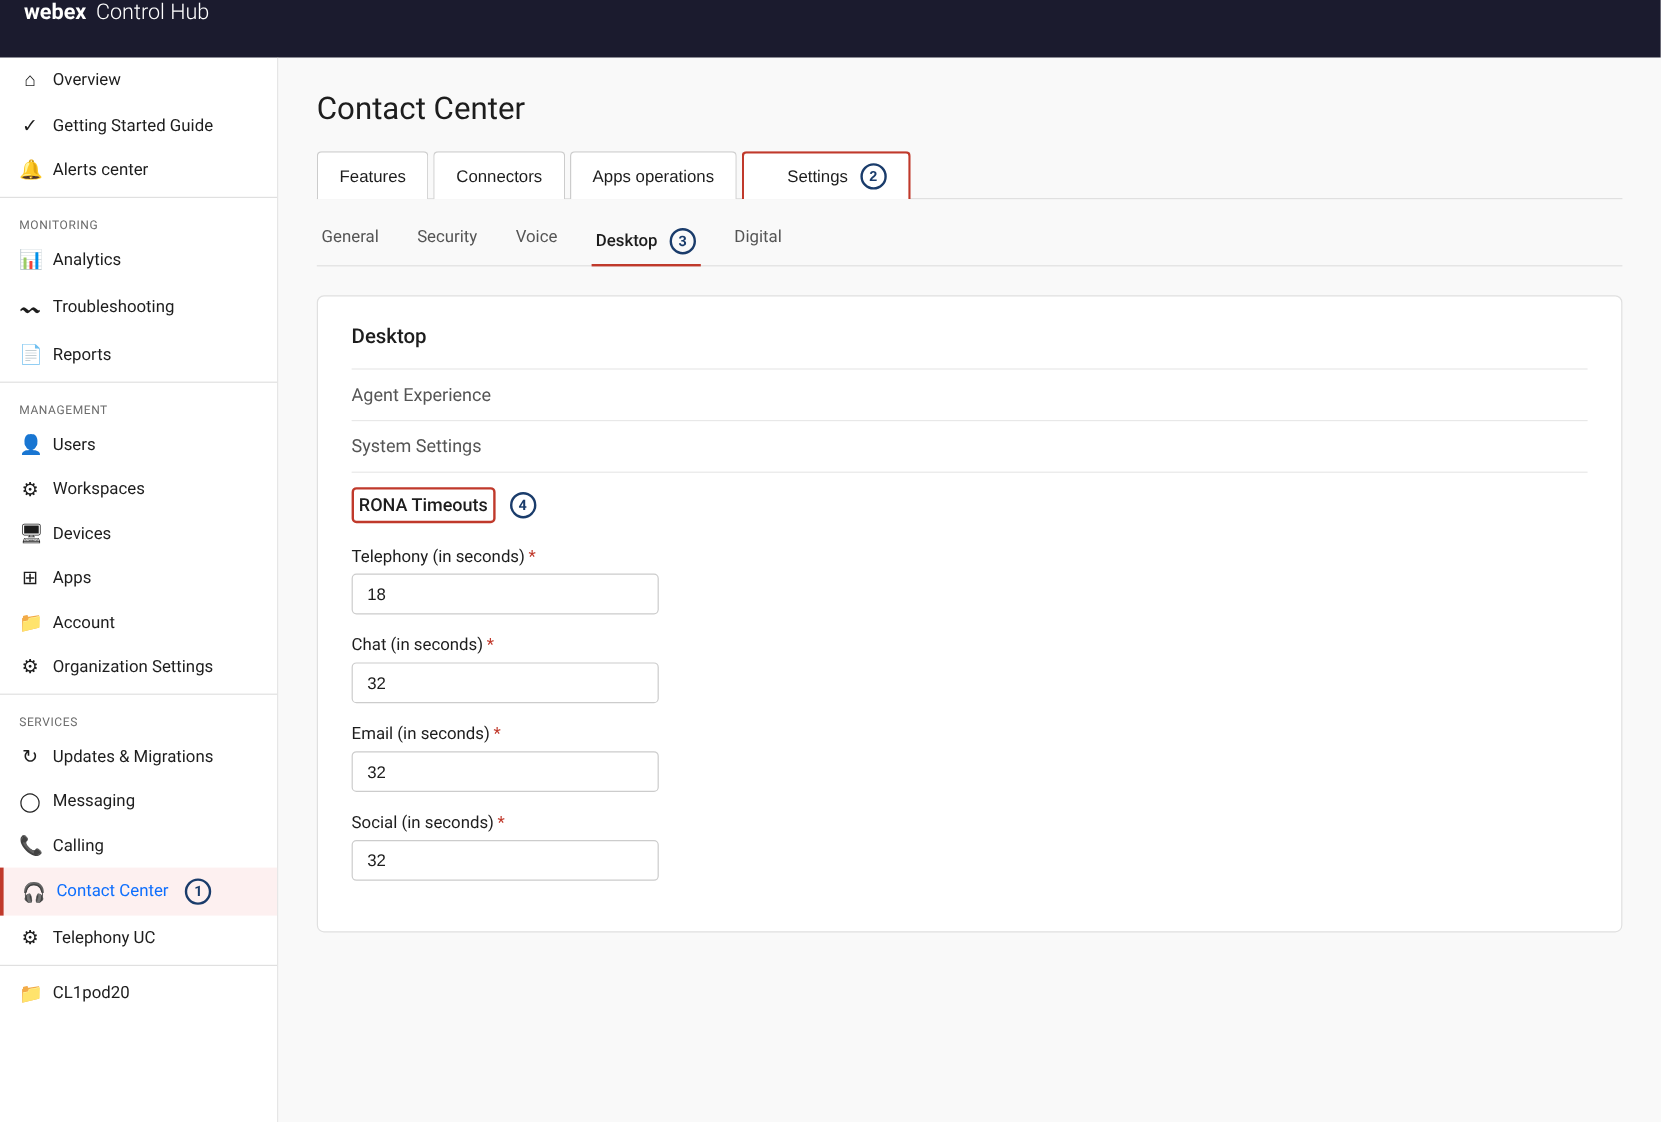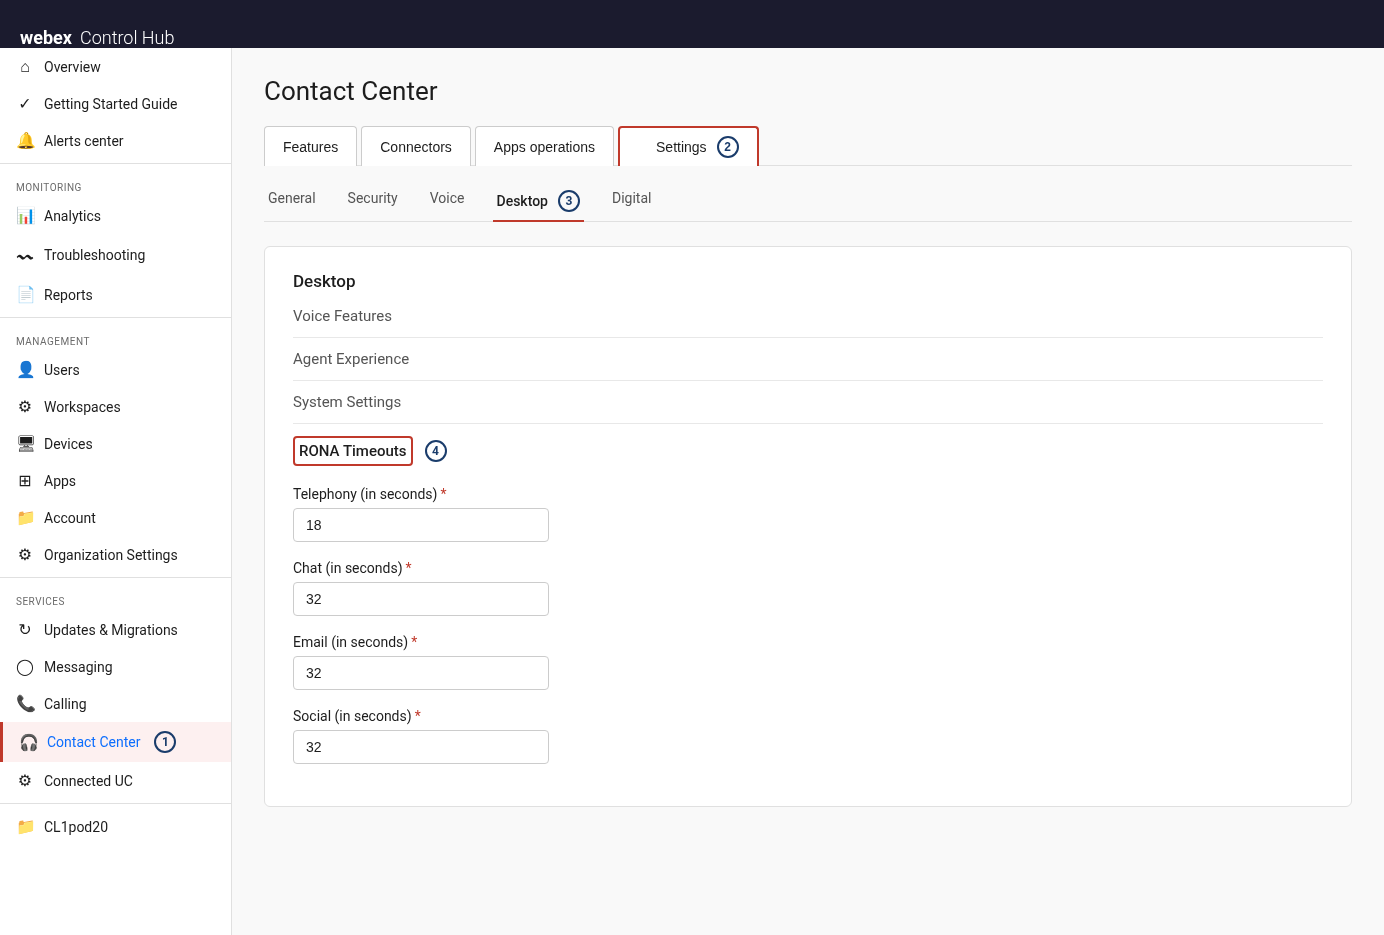--- a/index.html
+++ b/index.html
@@ -4,21 +4,21 @@
   <style>
     * { box-sizing: border-box; margin: 0; padding: 0; }
     body { font-family: -apple-system, BlinkMacSystemFont, 'Segoe UI', Roboto, sans-serif; font-size: 14px; color: #1d1d1d; background: #f5f5f5; display: flex; flex-direction: column; height: 100vh; overflow: hidden; }
 
     
     .topbar {
       background: #1b1b2e;
       color: white;
       height: 48px;
       display: flex;
-      align-items: flex-end;
+      align-items: flex-start;
       padding: 0 20px;
       flex-shrink: 0;
     }
     .topbar-logo {
       display: flex;
       align-items: center;
       gap: 8px;
       font-size: 18px;
       font-weight: 300;
       color: white;
@@ -310,21 +310,21 @@
       <span class="icon">📞</span>
       <span>Calling</span>
     </div>
     <div class="sidebar-item active" style="border-left:3px solid #c0392b; background:#fdf0f0;">
       <span class="icon">🎧</span>
       <span>Contact Center</span>
       <span class="circle-badge">1</span>
     </div>
     <div class="sidebar-item">
       <span class="icon">⚙</span>
-      <span>Connected UC</span>
+      <span>Telephony UC</span>
     </div>
 
     <div class="sidebar-divider"></div>
 
     <div class="sidebar-item">
       <span class="icon">📁</span>
       <span>CL1pod20</span>
     </div>
   </nav>
 
@@ -352,21 +352,20 @@
           <span>Desktop</span>
           <span class="circle-badge">3</span>
         </span>
       </div>
       <div class="sub-tab">Digital</div>
     </div>
 
     <div class="section-panel">
       <div class="section-title">Desktop</div>
 
-      <div class="subsection-title">Voice Features</div>
       <div class="subsection-divider"></div>
 
       <div class="subsection-title">Agent Experience</div>
       <div class="subsection-divider"></div>
 
       <div class="subsection-title">System Settings</div>
       <div class="subsection-divider"></div>
 
       <div class="rona-header">
         <span class="rona-title">RONA Timeouts</span>

